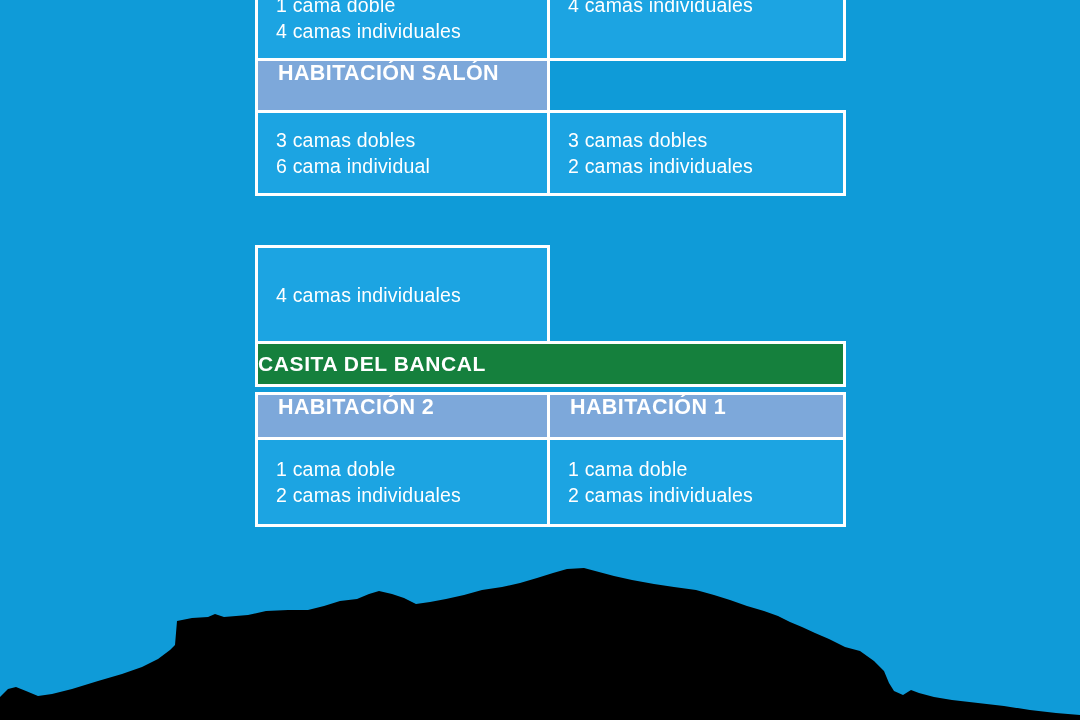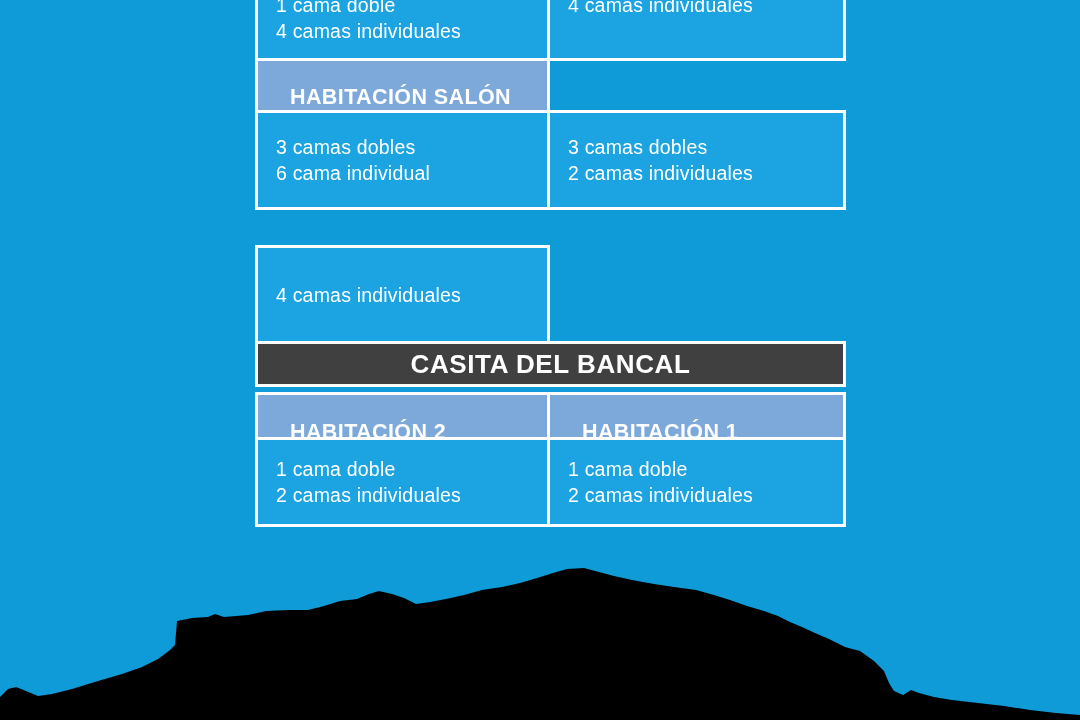--- a/index.html
+++ b/index.html
@@ -27,41 +27,40 @@
     flex-direction: column;
     justify-content: center;
     padding-left: 18px;
     font-size: 19.5px;
     line-height: 26px;
     letter-spacing: 0.2px;
   }
   .header-cell {
     background: #7da8da;
     display: flex;
-    align-items: flex-end;
-    padding-left: 32px;
+    align-items: flex-start;
+    padding-left: 20px;
     font-size: 21.5px;
     font-weight: bold;
     letter-spacing: 0.4px;
   }
   .section-header {
-    background: #404040;
+    background: #15803d;
     display: flex;
     align-items: center;
-    justify-content: center;
     padding-left: 0;
-    font-size: 26px;
+    font-size: 21px;
     font-weight: bold;
     letter-spacing: 0.6px;
   }
   
   .row-top    { top: -5px;  height: 66px; justify-content: flex-start; }
   .row-top .lines { margin-top: -6px; }
   .row-h1     { top: 58px;  height: 55px; }
-  .row-d1     { top: 110px; height: 100px; }
+  .row-d1     { top: 110px; height: 86px; }
   .row-h2     { top: 198px; height: 50px; }
   .row-d2     { top: 245px; height: 99px; }
   .row-sec    { top: 341px; height: 46px; }
   .row-h3     { top: 384px; height: 56px; margin-top: 8px; }
   .row-d3     { top: 437px; height: 90px; }
 
   .mountain {
     position: absolute;
     left: 0; top: 0;
     width: 1080px; height: 720px;

